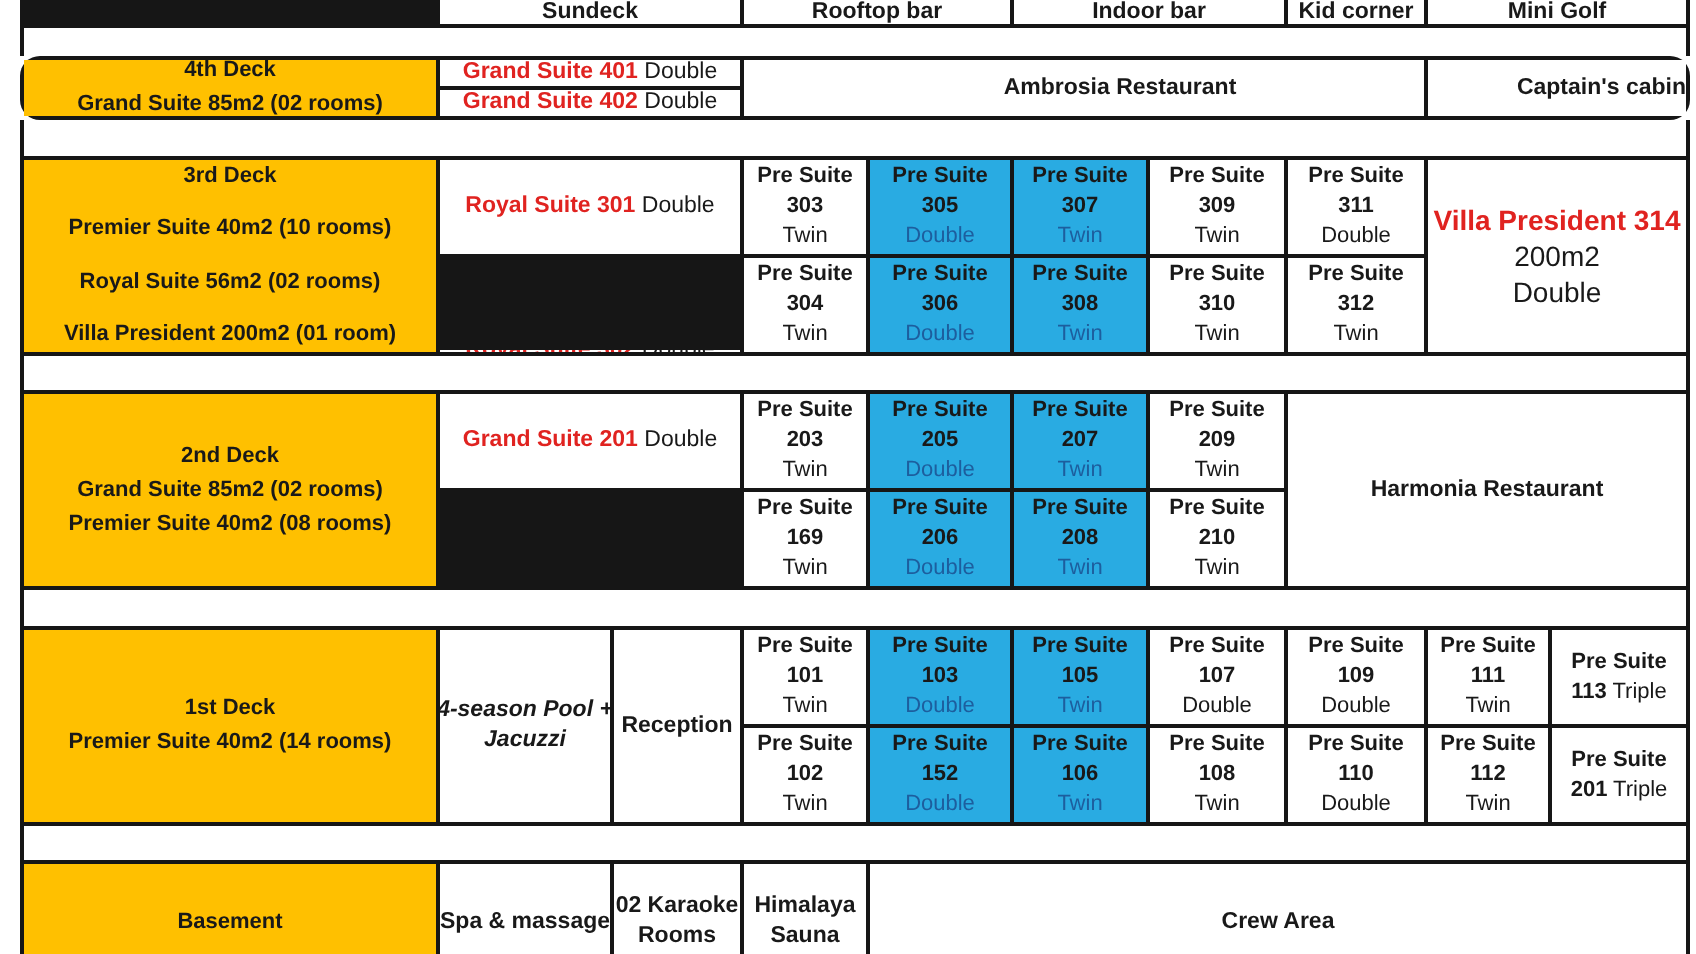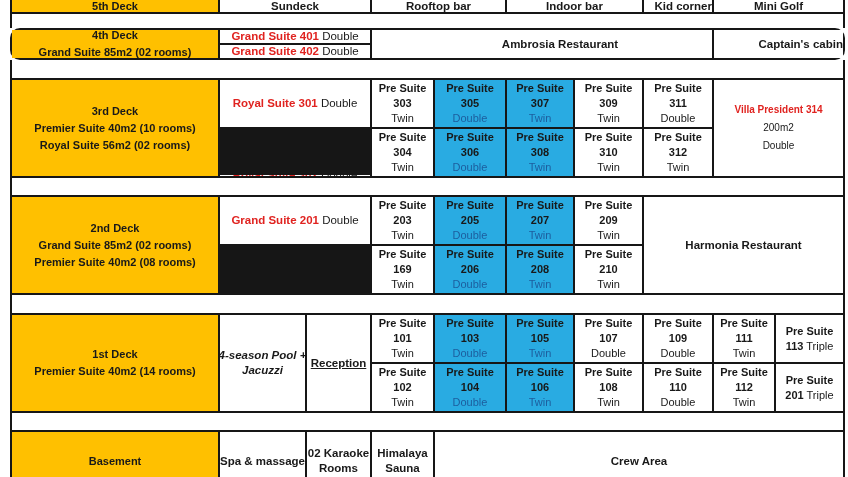--- a/index.html
+++ b/index.html
@@ -25,41 +25,38 @@
     font-size:11px; font-weight:bold; color:#191919; line-height:15px;
     overflow:hidden;
   }
   .ln { white-space:pre; }
   .cell .rg { font-weight:normal; }
   .cell .red { color:var(--red,#e02320); }
   .cell .navy { color:var(--navy,#1d5e9e); font-weight:normal; }
   .cell.deck { background:var(--deck,#ffc000); line-height:17px; }
   .cell.blue { background:var(--blue,#29abe2); }
   .cell.lab { font-size:11.5px; }
-  .cell.villa { font-size:10px; line-height:18px; }
+  .cell.villa { font-size:14px; line-height:18px; }
 </style>
 </head>
 <body>
 
 <div class="screen">
   <div id="tbl">
       <div class="band no-top" style="grid-template-columns: 206px 85px 63px 61px 70px 66px 67px 68px 60px 67px; grid-template-rows: 12px;">
-        <div class="cell deck" style="grid-area: 1 / 1 / span 1 / span 1;">
-          <div class="ln"><span>5th Deck</span></div>
-        </div>
         <div class="cell lab" style="grid-area: 1 / 2 / span 1 / span 2;">
           <div class="ln"><span>Sundeck</span></div>
         </div>
         <div class="cell lab" style="grid-area: 1 / 4 / span 1 / span 2;">
           <div class="ln"><span>Rooftop bar</span></div>
         </div>
         <div class="cell lab" style="grid-area: 1 / 6 / span 1 / span 2;">
           <div class="ln"><span>Indoor bar</span></div>
         </div>
-        <div class="cell lab" style="grid-area: 1 / 8 / span 1 / span 1; align-items: flex-end;">
+        <div class="cell lab" style="grid-area: 1 / 8 / span 1 / span 1;">
           <div class="ln"><span>Kid corner</span></div>
         </div>
         <div class="cell lab" style="grid-area: 1 / 9 / span 1 / span 2;">
           <div class="ln"><span>Mini Golf</span></div>
         </div>
       </div>
       <div class="gap" style="height: 14px;"></div>
       <div class="band" style="grid-template-columns: 206px 85px 63px 61px 70px 66px 67px 68px 60px 67px; grid-template-rows: 13px 13px; border-radius: 10px;">
         <div class="cell deck" style="grid-area: 1 / 1 / span 2 / span 1;">
           <div class="ln"><span>4th Deck</span></div>
@@ -73,24 +70,25 @@
         </div>
         <div class="cell lab" style="grid-area: 1 / 4 / span 2 / span 5; padding-left: 36px;">
           <div class="ln"><span>Ambrosia Restaurant</span></div>
         </div>
         <div class="cell lab" style="grid-area: 1 / 9 / span 2 / span 2; align-items: flex-end;">
           <div class="ln"><span>Captain's cabin</span></div>
         </div>
       </div>
       <div class="gap" style="height: 18px;"></div>
       <div class="band" style="grid-template-columns: 206px 85px 63px 61px 70px 66px 67px 68px 60px 67px; grid-template-rows: 47px 47px;">
-        <div class="cell deck" style="grid-area: 1 / 1 / span 2 / span 1;">
+        <div class="cell deck" style="grid-area: 1 / 1 / span 2 / span 1; justify-content: space-between;">
           <div class="ln"><span>3rd Deck</span></div>
           <div class="ln"><span>Premier Suite 40m2 (10 rooms)</span></div>
           <div class="ln"><span>Royal Suite 56m2 (02 rooms)</span></div>
+          <div class="ln"><span>Villa President 200m2 (01 room)</span></div>
         </div>
         <div class="cell lab" style="grid-area: 1 / 2 / span 1 / span 2;">
           <div class="ln"><span class="red">Royal Suite 301</span><span class="rg"> Double</span></div>
         </div>
         <div class="cell lab" style="grid-area: 2 / 2 / span 1 / span 2; margin-top: 46px;">
           <div class="ln"><span class="red">Royal Suite 302</span><span class="rg"> Double</span></div>
         </div>
         <div class="cell" style="grid-area: 1 / 4 / span 1 / span 1;">
           <div class="ln"><span>Pre Suite</span></div>
           <div class="ln"><span>303</span></div>
@@ -204,21 +202,21 @@
       <div class="gap" style="height: 18px;"></div>
       <div class="band" style="grid-template-columns: 206px 85px 63px 61px 70px 66px 67px 68px 60px 67px; grid-template-rows: 47px 47px;">
         <div class="cell deck" style="grid-area: 1 / 1 / span 2 / span 1;">
           <div class="ln"><span>1st Deck</span></div>
           <div class="ln"><span>Premier Suite 40m2 (14 rooms)</span></div>
         </div>
         <div class="cell lab" style="grid-area: 1 / 2 / span 2 / span 1; font-style: italic;">
           <div class="ln"><span>4-season Pool +</span></div>
           <div class="ln"><span>Jacuzzi</span></div>
         </div>
-        <div class="cell lab" style="grid-area: 1 / 3 / span 2 / span 1; text-decoration: underline;">
+        <div class="cell lab" style="grid-area: 1 / 3 / span 2 / span 1;">
           <div class="ln"><span>Reception</span></div>
         </div>
         <div class="cell" style="grid-area: 1 / 4 / span 1 / span 1;">
           <div class="ln"><span>Pre Suite</span></div>
           <div class="ln"><span>101</span></div>
           <div class="ln"><span class="rg">Twin</span></div>
         </div>
         <div class="cell blue" style="grid-area: 1 / 5 / span 1 / span 1;">
           <div class="ln"><span>Pre Suite</span></div>
           <div class="ln"><span>103</span></div>
@@ -248,21 +246,21 @@
           <div class="ln"><span>Pre Suite</span></div>
           <div class="ln"><span>113</span><span class="rg"> Triple</span></div>
         </div>
         <div class="cell" style="grid-area: 2 / 4 / span 1 / span 1;">
           <div class="ln"><span>Pre Suite</span></div>
           <div class="ln"><span>102</span></div>
           <div class="ln"><span class="rg">Twin</span></div>
         </div>
         <div class="cell blue" style="grid-area: 2 / 5 / span 1 / span 1;">
           <div class="ln"><span>Pre Suite</span></div>
-          <div class="ln"><span>104</span></div>
+          <div class="ln"><span>152</span></div>
           <div class="ln"><span class="navy">Double</span></div>
         </div>
         <div class="cell blue" style="grid-area: 2 / 6 / span 1 / span 1;">
           <div class="ln"><span>Pre Suite</span></div>
           <div class="ln"><span>106</span></div>
           <div class="ln"><span class="navy">Twin</span></div>
         </div>
         <div class="cell" style="grid-area: 2 / 7 / span 1 / span 1;">
           <div class="ln"><span>Pre Suite</span></div>
           <div class="ln"><span>108</span></div>

